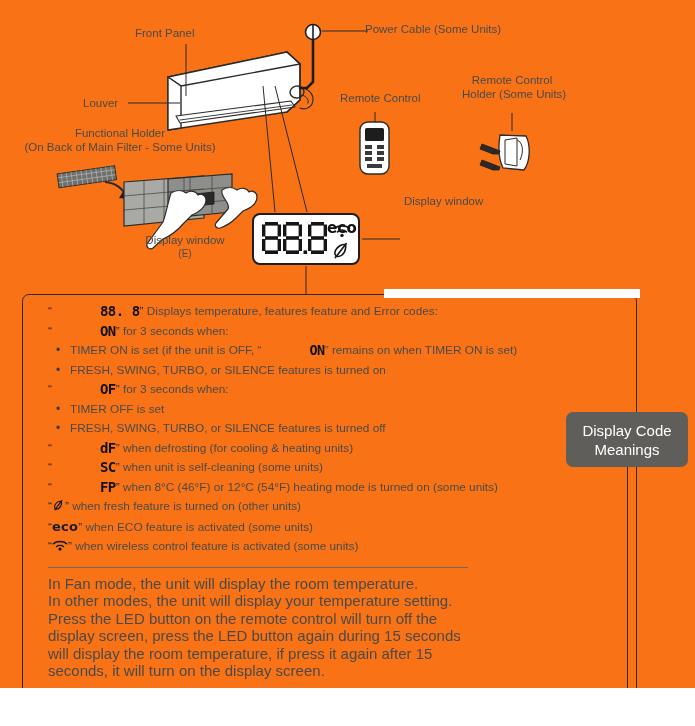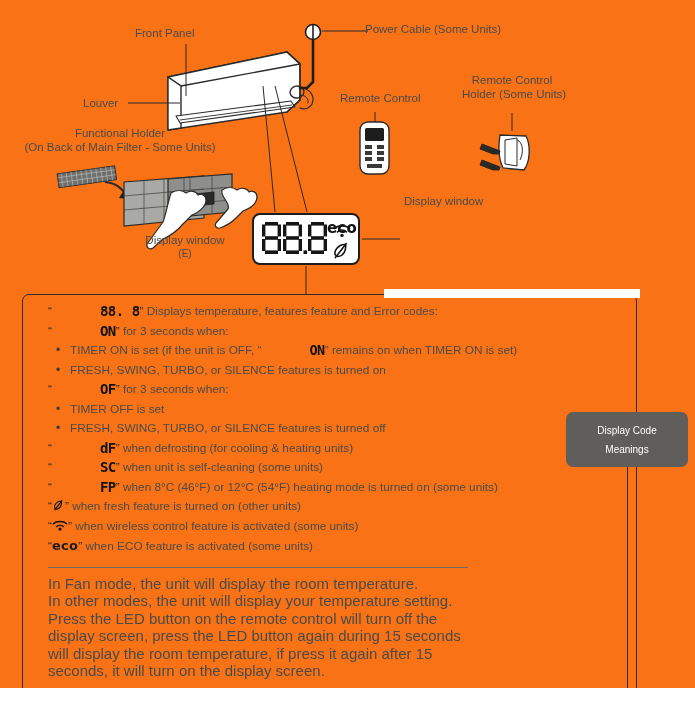--- a/index.html
+++ b/index.html
@@ -132,21 +132,21 @@
   
   #code-box {
     position: absolute;
     left: 566px;
     top: 412px;
     width: 122px;
     height: 55px;
     background: #5f5e5b;
     border-radius: 7px;
     color: #ffffff;
-    font-size: 10px;
+    font-size: 15px;
     line-height: 19px;
     text-align: center;
     display: flex;
     align-items: center;
     justify-content: center;
     box-sizing: border-box;
   }
 
   
   #lcd {
@@ -432,35 +432,35 @@
 
     <div class="pline">
       <span class="quote">“</span><span class="leaf-inline"><svg width="13" height="13" viewBox="0 0 18 20">
             <path d="M13.5 3.5 C14.5 9 11.5 15 6.5 15.5 C3 15.8 2 12 3.8 8.8 C5.6 5.6 9.6 3 13.5 3.5 Z" fill="none" stroke="#151515" stroke-width="1.8"></path>
             <line x1="3.4" y1="16.6" x2="14.2" y2="2.6" stroke="#151515" stroke-width="1.8" stroke-linecap="round"></line>
           </svg></span><span class="quote">”</span>
       <span>when fresh feature is turned on (other units)</span>
     </div>
 
     <div class="pline">
+      <span class="quote">“</span><span class="eco-inline">eco</span><span class="quote">”</span>
+      <span>when ECO feature is activated (some units)</span>
+    </div>
+
+    <div class="pline">
       <span class="quote">“</span><span class="wifi-inline"><svg width="16" height="13" viewBox="0 0 18 14">
             <g fill="none" stroke="#151515" stroke-width="1.7" stroke-linecap="round">
               <path d="M1.5 5 C5 1.6 13 1.6 16.5 5"></path>
             </g>
             <circle cx="9" cy="11" r="1.8" fill="#151515"></circle>
             <path d="M5 8.3 C7 6.4 11 6.4 13 8.3" fill="none" stroke="#151515" stroke-width="1.5" stroke-linecap="round"></path>
           </svg></span><span class="quote">”</span>
       <span>when wireless control feature is activated (some units)</span>
     </div>
 
-    <div class="pline">
-      <span class="quote">“</span><span class="eco-inline">eco</span><span class="quote">”</span>
-      <span>when ECO feature is activated (some units)</span>
-    </div>
-
     <hr class="divider">
 
     <div class="ptail">In Fan mode, the unit will display the room temperature.</div>
     <div class="ptail">In other modes, the unit will display your temperature setting.</div>
     <div class="ptail">Press the LED button on the remote control will turn off the display screen, press the LED button again during 15 seconds will display the room temperature, if press it again after 15 seconds, it will turn on the display screen.</div>
   </div>
 
   <div id="code-box">
     <div>
       <div>Display Code</div>

